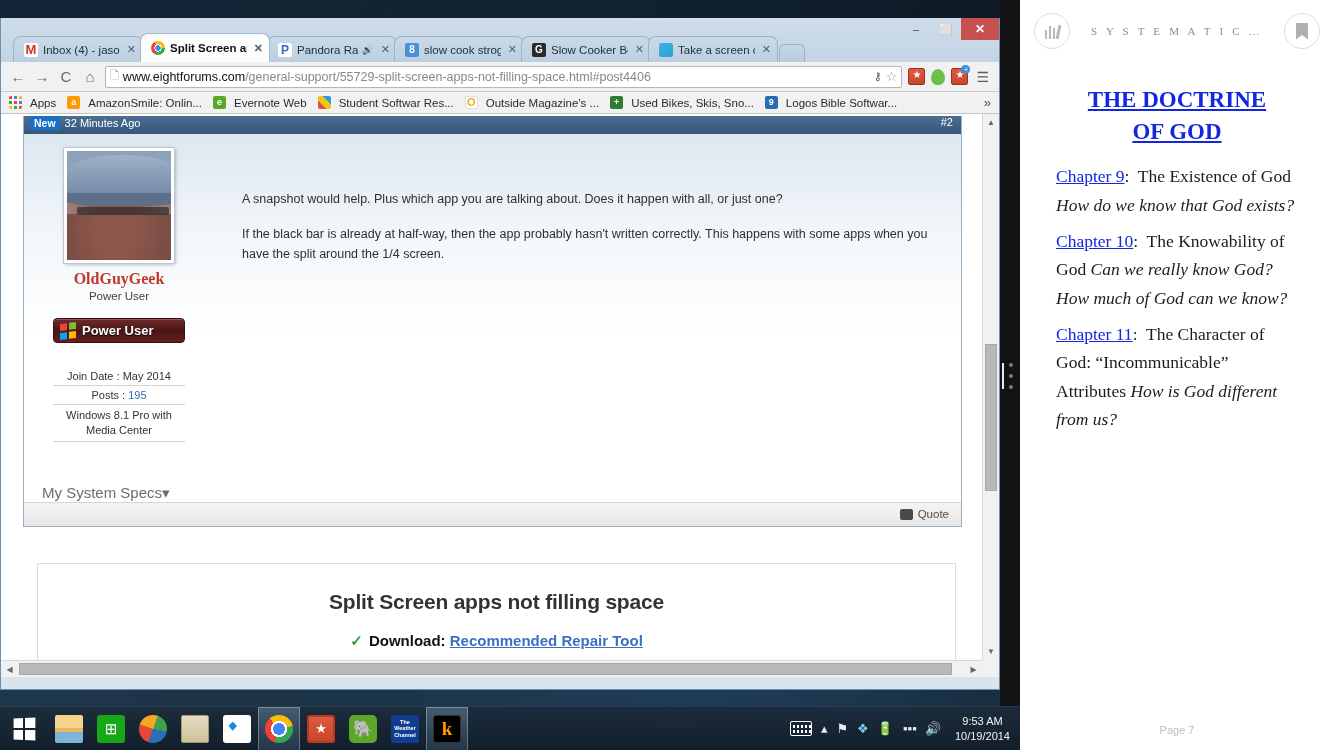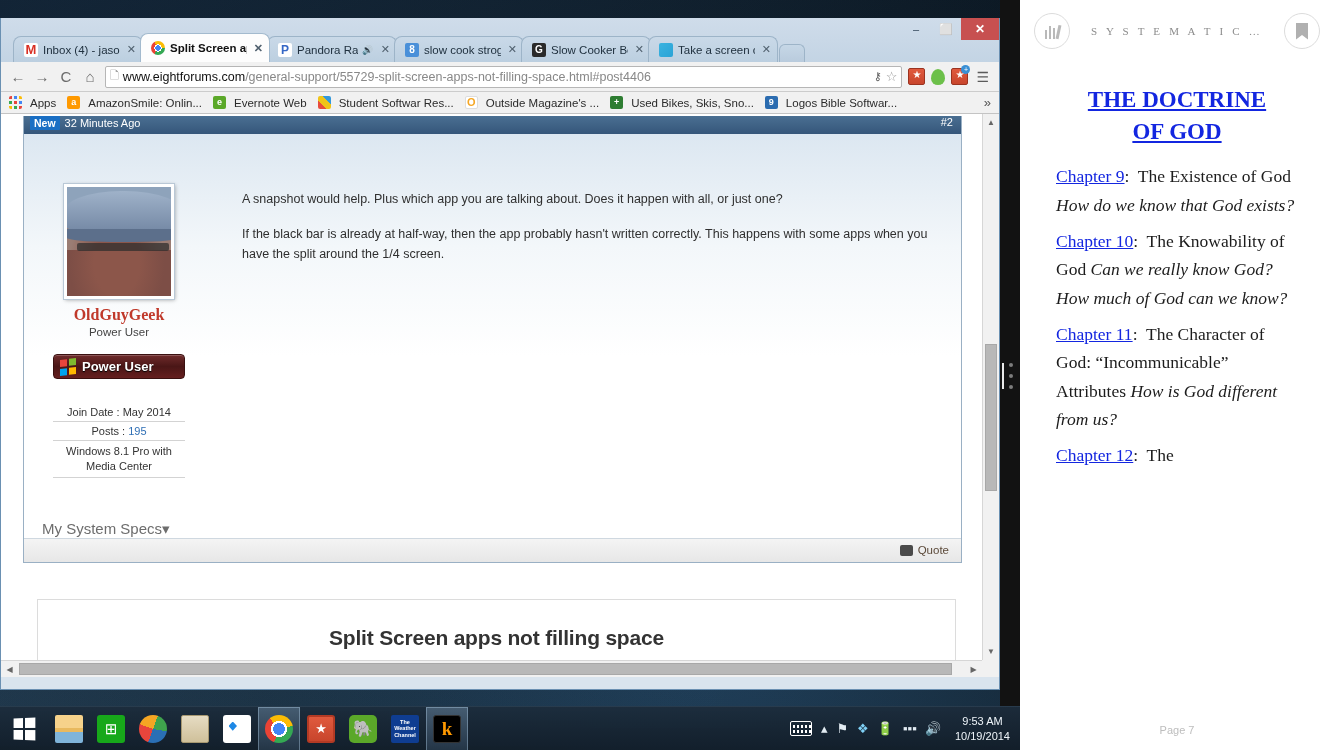--- a/index.html
+++ b/index.html
@@ -151,21 +151,21 @@
   
   #postbox { margin:2px 20px 0 22px; border:1px solid #9ab0c4; border-top:none; background:#fff; }
   #post-header {
     height:18px; background:linear-gradient(to bottom,#4a6f92,#35567a);
     display:flex; align-items:flex-start; justify-content:space-between;
     padding:0 8px 0 6px; color:#fff; font-size:11px;
   }
   #post-header .left { display:flex; align-items:center; gap:5px; }
   .newbadge { background:#1a6fc4; color:#fff; font-weight:bold; font-size:10.5px; padding:1px 4px; border-radius:1px; }
   #post-body { display:flex; background:linear-gradient(to bottom,#dce7f1 0%,#f3f7fa 28%,#fff 55%); min-height:315px; }
-  #post-left { width:190px; padding:14px 6px 0; text-align:center;margin-top:36px; }
+  #post-left { width:190px; padding:14px 6px 0; text-align:center; }
   #avatar {
     width:110px; height:115px; margin:0 auto; border:3px solid #fff;
     box-shadow:0 0 0 1px #b9c8d6, 1px 1px 4px rgba(0,0,0,.35);
     background:
       radial-gradient(ellipse at 48% 70%, #8c564a 0 30%, rgba(0,0,0,0) 62%),
       linear-gradient(to bottom, #8ea3bb 0 34%, #9a7d74 34% 58%, #7d4e46 58% 100%);
     position:relative; overflow:hidden;
   }
   #avatar:before { 
     content:""; position:absolute; left:-4px; top:4px; width:120px; height:46px;
@@ -497,21 +497,20 @@
 
   <div id="doc-title">
     <div>THE DOCTRINE</div>
     <div>OF GOD</div>
   </div>
 
   <div id="doc-body">
     <p><span class="ch">Chapter 9</span><span>:</span>&nbsp; <span>The Existence of God</span> <span class="it">How do we know that God exists?</span></p>
     <p><span class="ch">Chapter 10</span><span>:</span>&nbsp; <span>The Knowability of God</span> <span class="it">Can we really know God? How much of God can we know?</span></p>
     <p><span class="ch">Chapter 11</span><span>:</span>&nbsp; <span>The Character of God: “Incommunicable” Attributes</span> <span class="it">How is God different from us?</span></p>
-    <p><span class="ch">Chapter 12</span><span>:</span>&nbsp; <span>The</span></p>
   </div>
 
   <div id="pagenum">Page 7</div>
 </div>
 
 <div id="taskbar">
   <div id="startbtn">
       <span class="wl"></span>
     </div>
 

